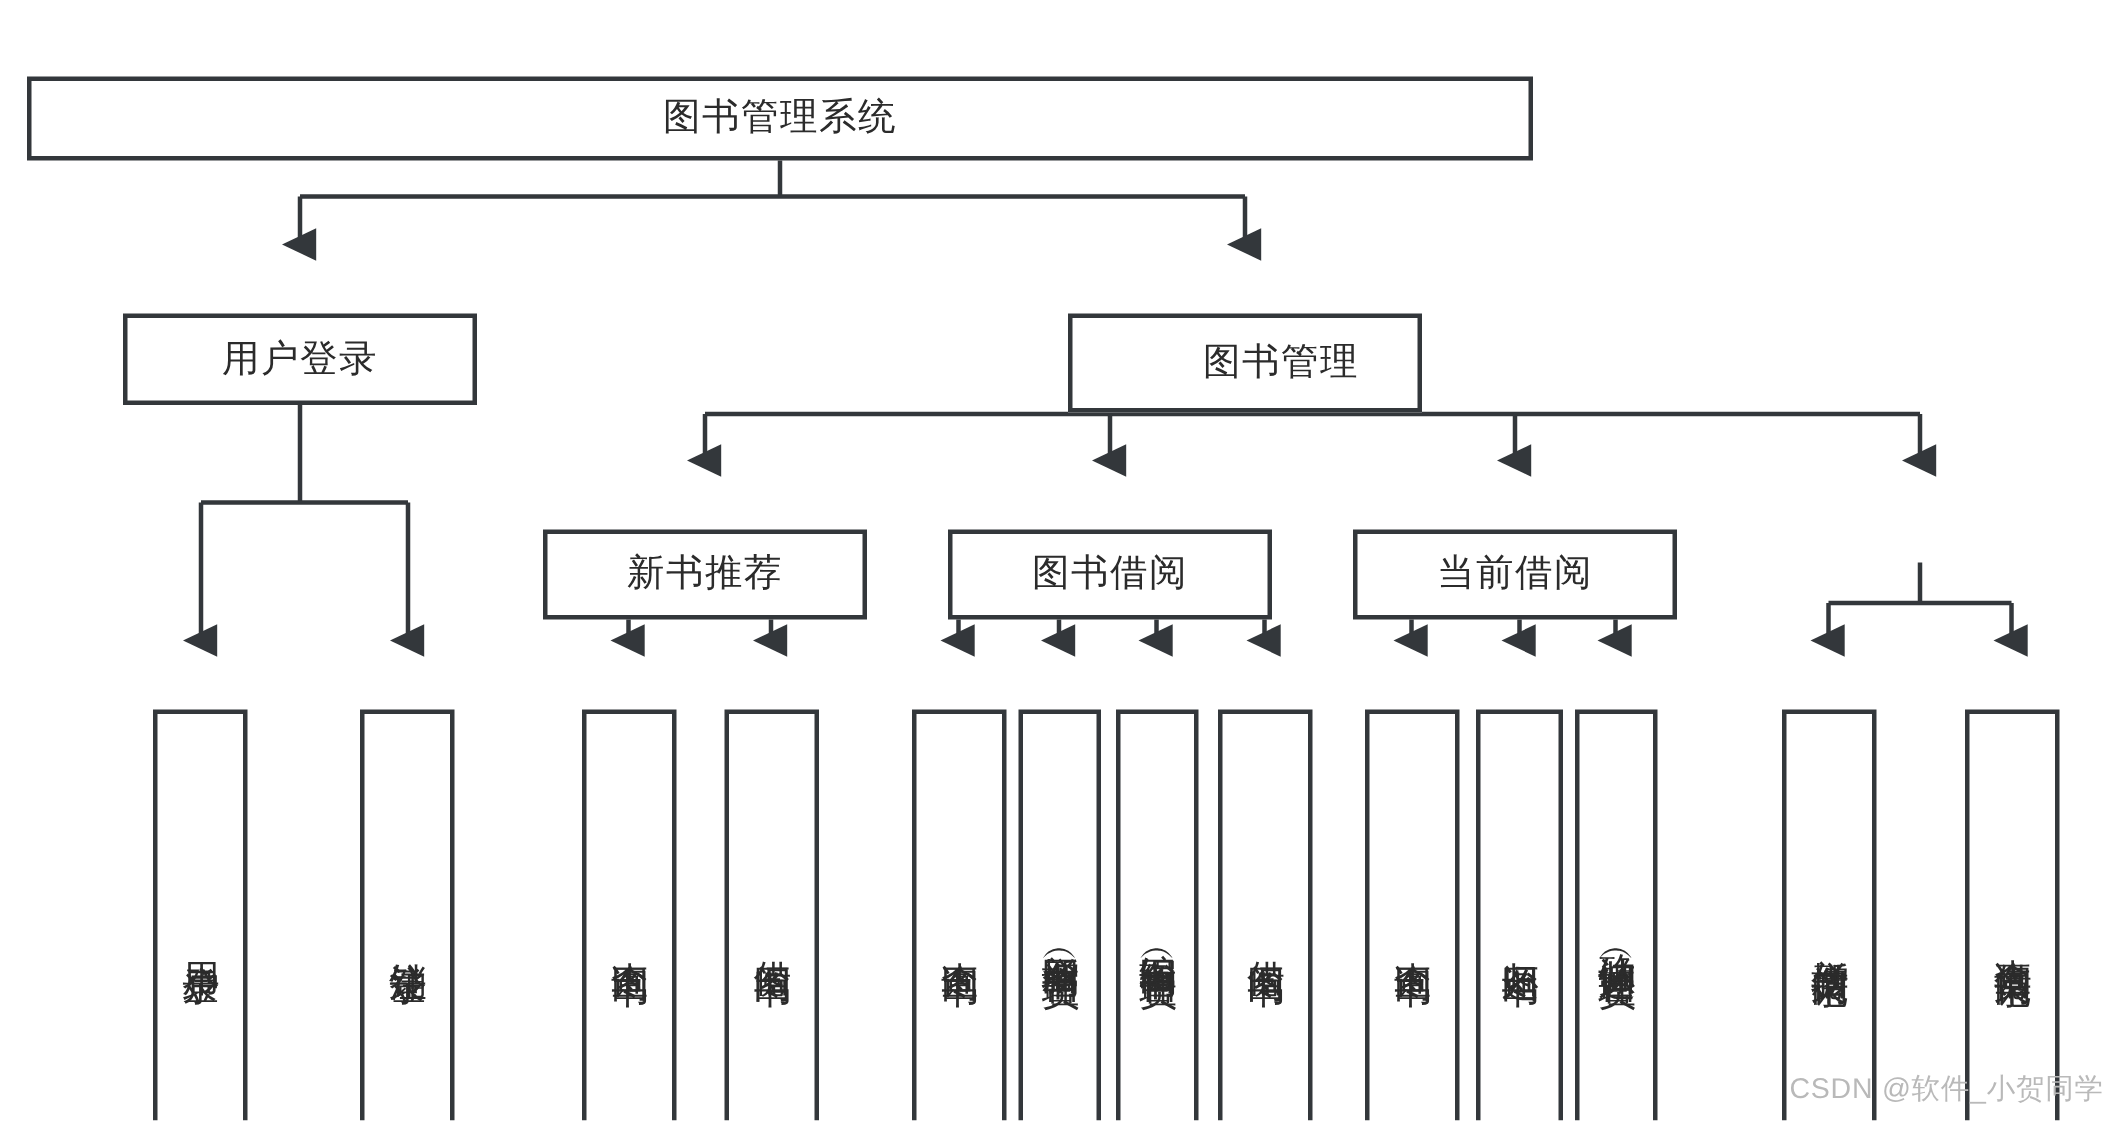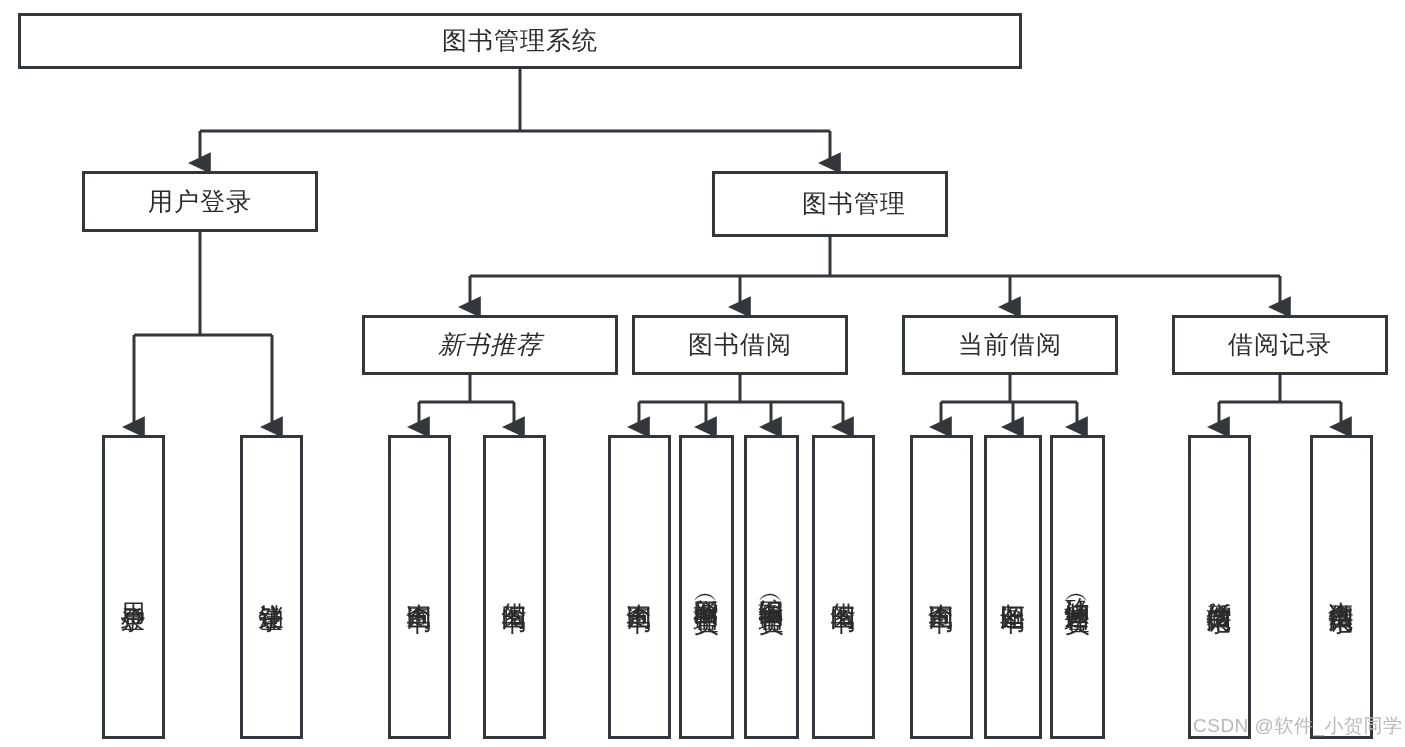--- a/index.html
+++ b/index.html
@@ -29,20 +29,21 @@
   .node {
     position: absolute;
     box-sizing: border-box;
     border: 3px solid #33373b;
     background: #ffffff;
     color: #2b2b2b;
     display: flex;
     align-items: center;
     justify-content: center;
     text-align: center;
+    margin-top: 38px;
   }
   .node.h {
     font-size: 25px;
     line-height: 1.1;
     letter-spacing: 1px;
   }
   .node.v {
     writing-mode: vertical-rl;
     text-orientation: upright;
     font-size: 25px;
@@ -129,31 +130,28 @@
     <span>图书管理系统</span>
   </div>
 
   <div class="node h" id="node-l2-0" style="left: 82px; top: 171px; width: 236px; height: 61px;">
     <span>用户登录</span>
   </div>
   <div class="node h" id="node-l2-1" style="left: 712px; top: 171px; width: 236px; height: 66px; padding-left: 48px;">
     <span>图书管理</span>
   </div>
 
-  <div class="node h" id="node-l3-0" style="left: 362px; top: 315px; width: 256px; height: 60px; font-style: italic;">
+  <div class="node h" id="node-l3-0" style="left: 362px; top: 315px; width: 216px; height: 60px;">
     <span>新书推荐</span>
   </div>
   <div class="node h" id="node-l3-1" style="left: 632px; top: 315px; width: 216px; height: 60px; text-align: center;">
     <span>图书借阅</span>
   </div>
   <div class="node h" id="node-l3-2" style="left: 902px; top: 315px; width: 216px; height: 60px;">
     <span>当前借阅</span>
-  </div>
-  <div class="node h" id="node-l3-3" style="left: 1172px; top: 315px; width: 216px; height: 60px;">
-    <span>借阅记录</span>
   </div>
 
   <div class="node v" id="node-leaf-0" style="left: 102px; top: 435px; width: 63px; height: 304px;">
     <span class="vlabel">用户登录</span>
   </div>
   <div class="node v" id="node-leaf-1" style="left: 240px; top: 435px; width: 63px; height: 304px;">
     <span class="vlabel">注销登录</span>
   </div>
   <div class="node v" id="node-leaf-2" style="left: 388px; top: 435px; width: 63px; height: 304px;">
     <span class="vlabel">查询图书</span>

